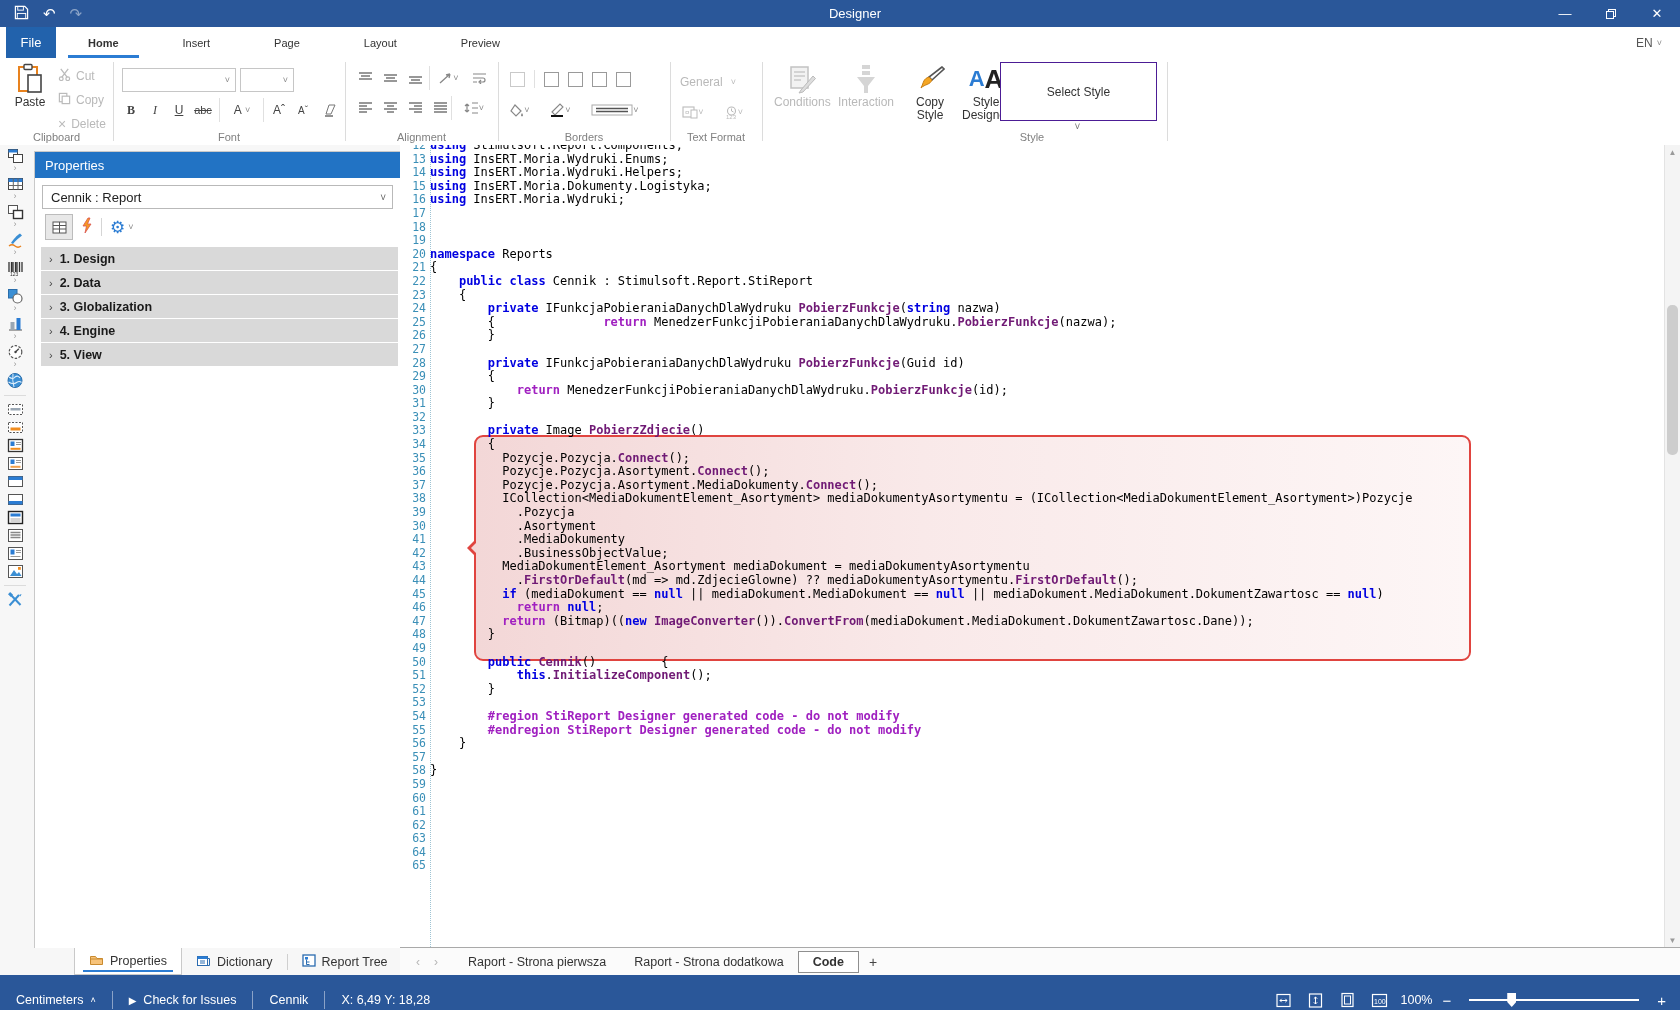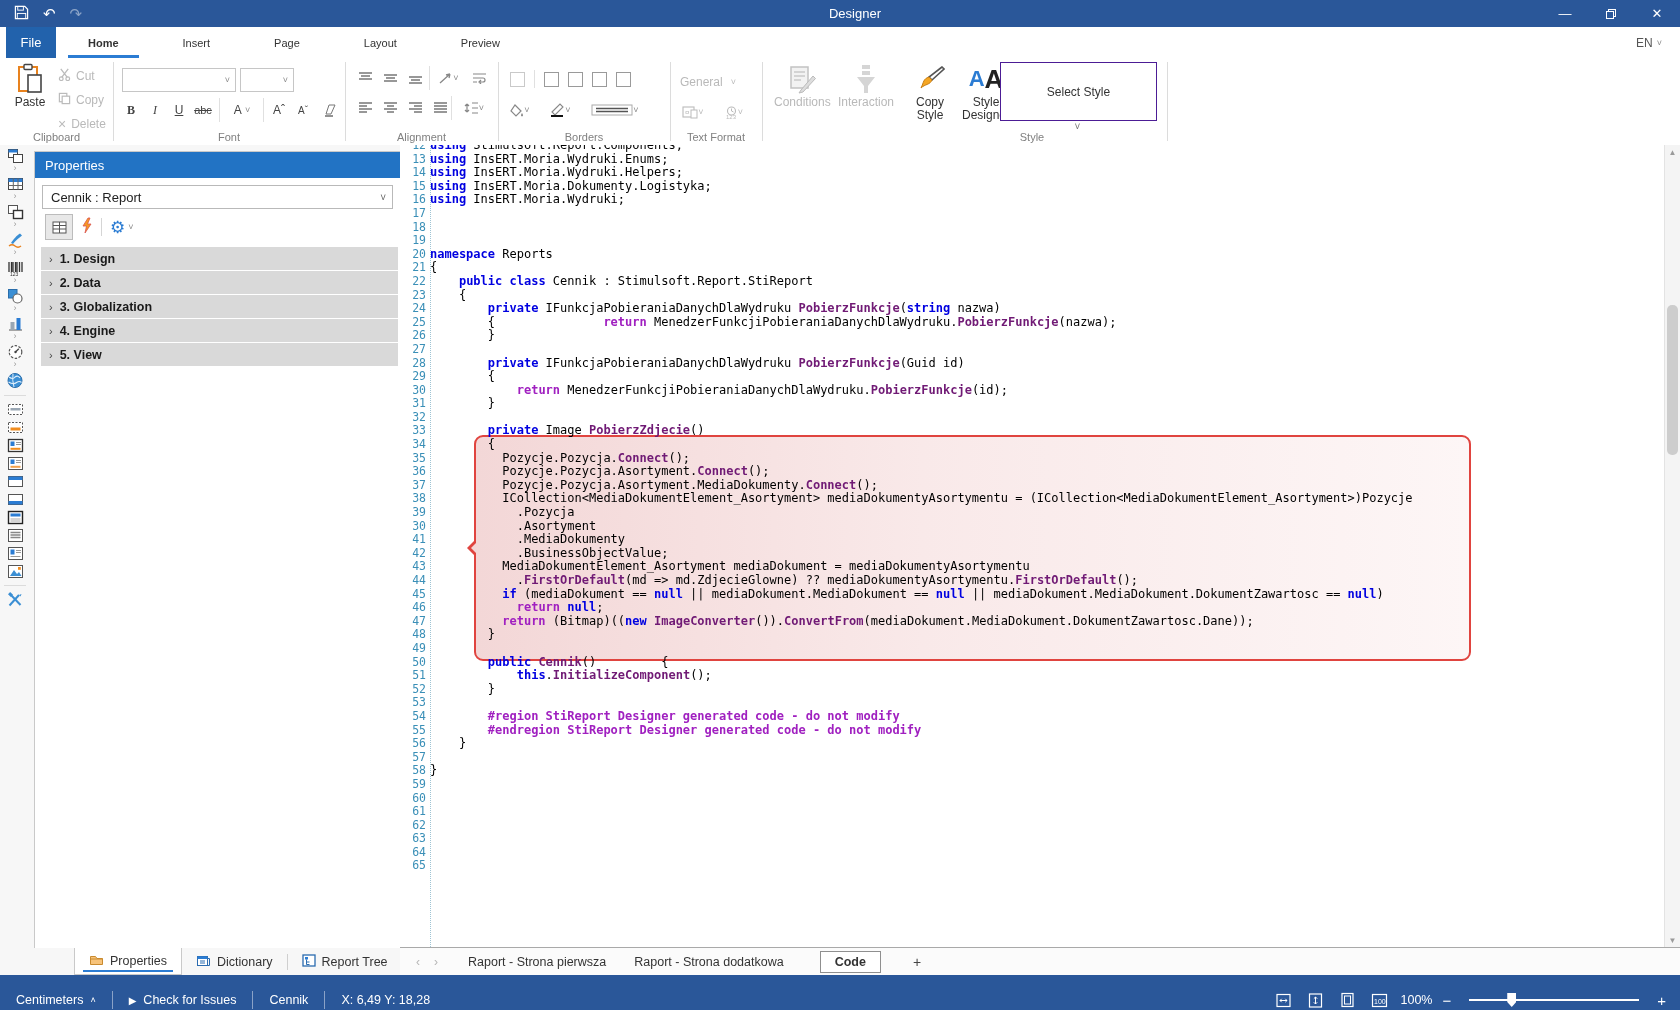--- a/index.html
+++ b/index.html
@@ -81,21 +81,21 @@
   
   .bottomrow{position:absolute;left:0;top:948px;right:0;height:27px;background:#f7f7f7;}
   .paneltabs{position:absolute;left:34px;top:0;height:27px;display:flex;align-items:stretch;padding-left:40px;}
   .ptab{display:flex;align-items:center;gap:6px;padding:0 14px;font-size:12.5px;color:#333;position:relative;}
   .ptab.active{background:#fff;border:1px solid #c9c9c9;border-top:none;}
   .ptab.active::after{content:"";position:absolute;left:8px;right:8px;bottom:2px;height:2px;background:#2b7cd3;}
   .ptabsep{width:1px;height:16px;background:#cfcfcf;align-self:center;}
   .pagetabs{position:absolute;left:400px;right:0;top:0;height:27px;background:#fbfbfb;display:flex;align-items:center;}
   .navarrows{display:flex;gap:14px;padding:0 16px;color:#b5b5b5;font-size:12px;}
   .pgtab{padding:3px 14px;font-size:12.5px;color:#333;}
-  .pgtab.active{background:#fff;border:1px solid #8f8f8f;font-weight:bold;margin:0 22px;}
+  .pgtab.active{background:#fff;border:1px solid #8f8f8f;font-weight:bold;margin:0 0;}
   .plus{padding:0 10px;font-size:14px;color:#444;}
   
   .statusbar{position:absolute;left:0;top:975px;right:0;height:50px;background:#2a5799;color:#fff;display:flex;align-items:center;font-size:12.5px;}
   .sseg{display:flex;align-items:center;gap:7px;padding:0 16px;height:100%;}
   .ssep{width:1px;height:18px;background:rgba(255,255,255,.45);}
   .sright{margin-left:auto;display:flex;align-items:center;gap:10px;padding-right:14px;}
   .zicon{width:22px;height:20px;display:flex;align-items:center;justify-content:center;}
   .ztrack{width:170px;height:2px;background:#fff;position:relative;margin:0 8px;}
   .zthumb{position:absolute;left:38px;top:-6px;width:9px;height:14px;background:#fff;
           clip-path:polygon(0 0,100% 0,100% 65%,50% 100%,0 65%);}

